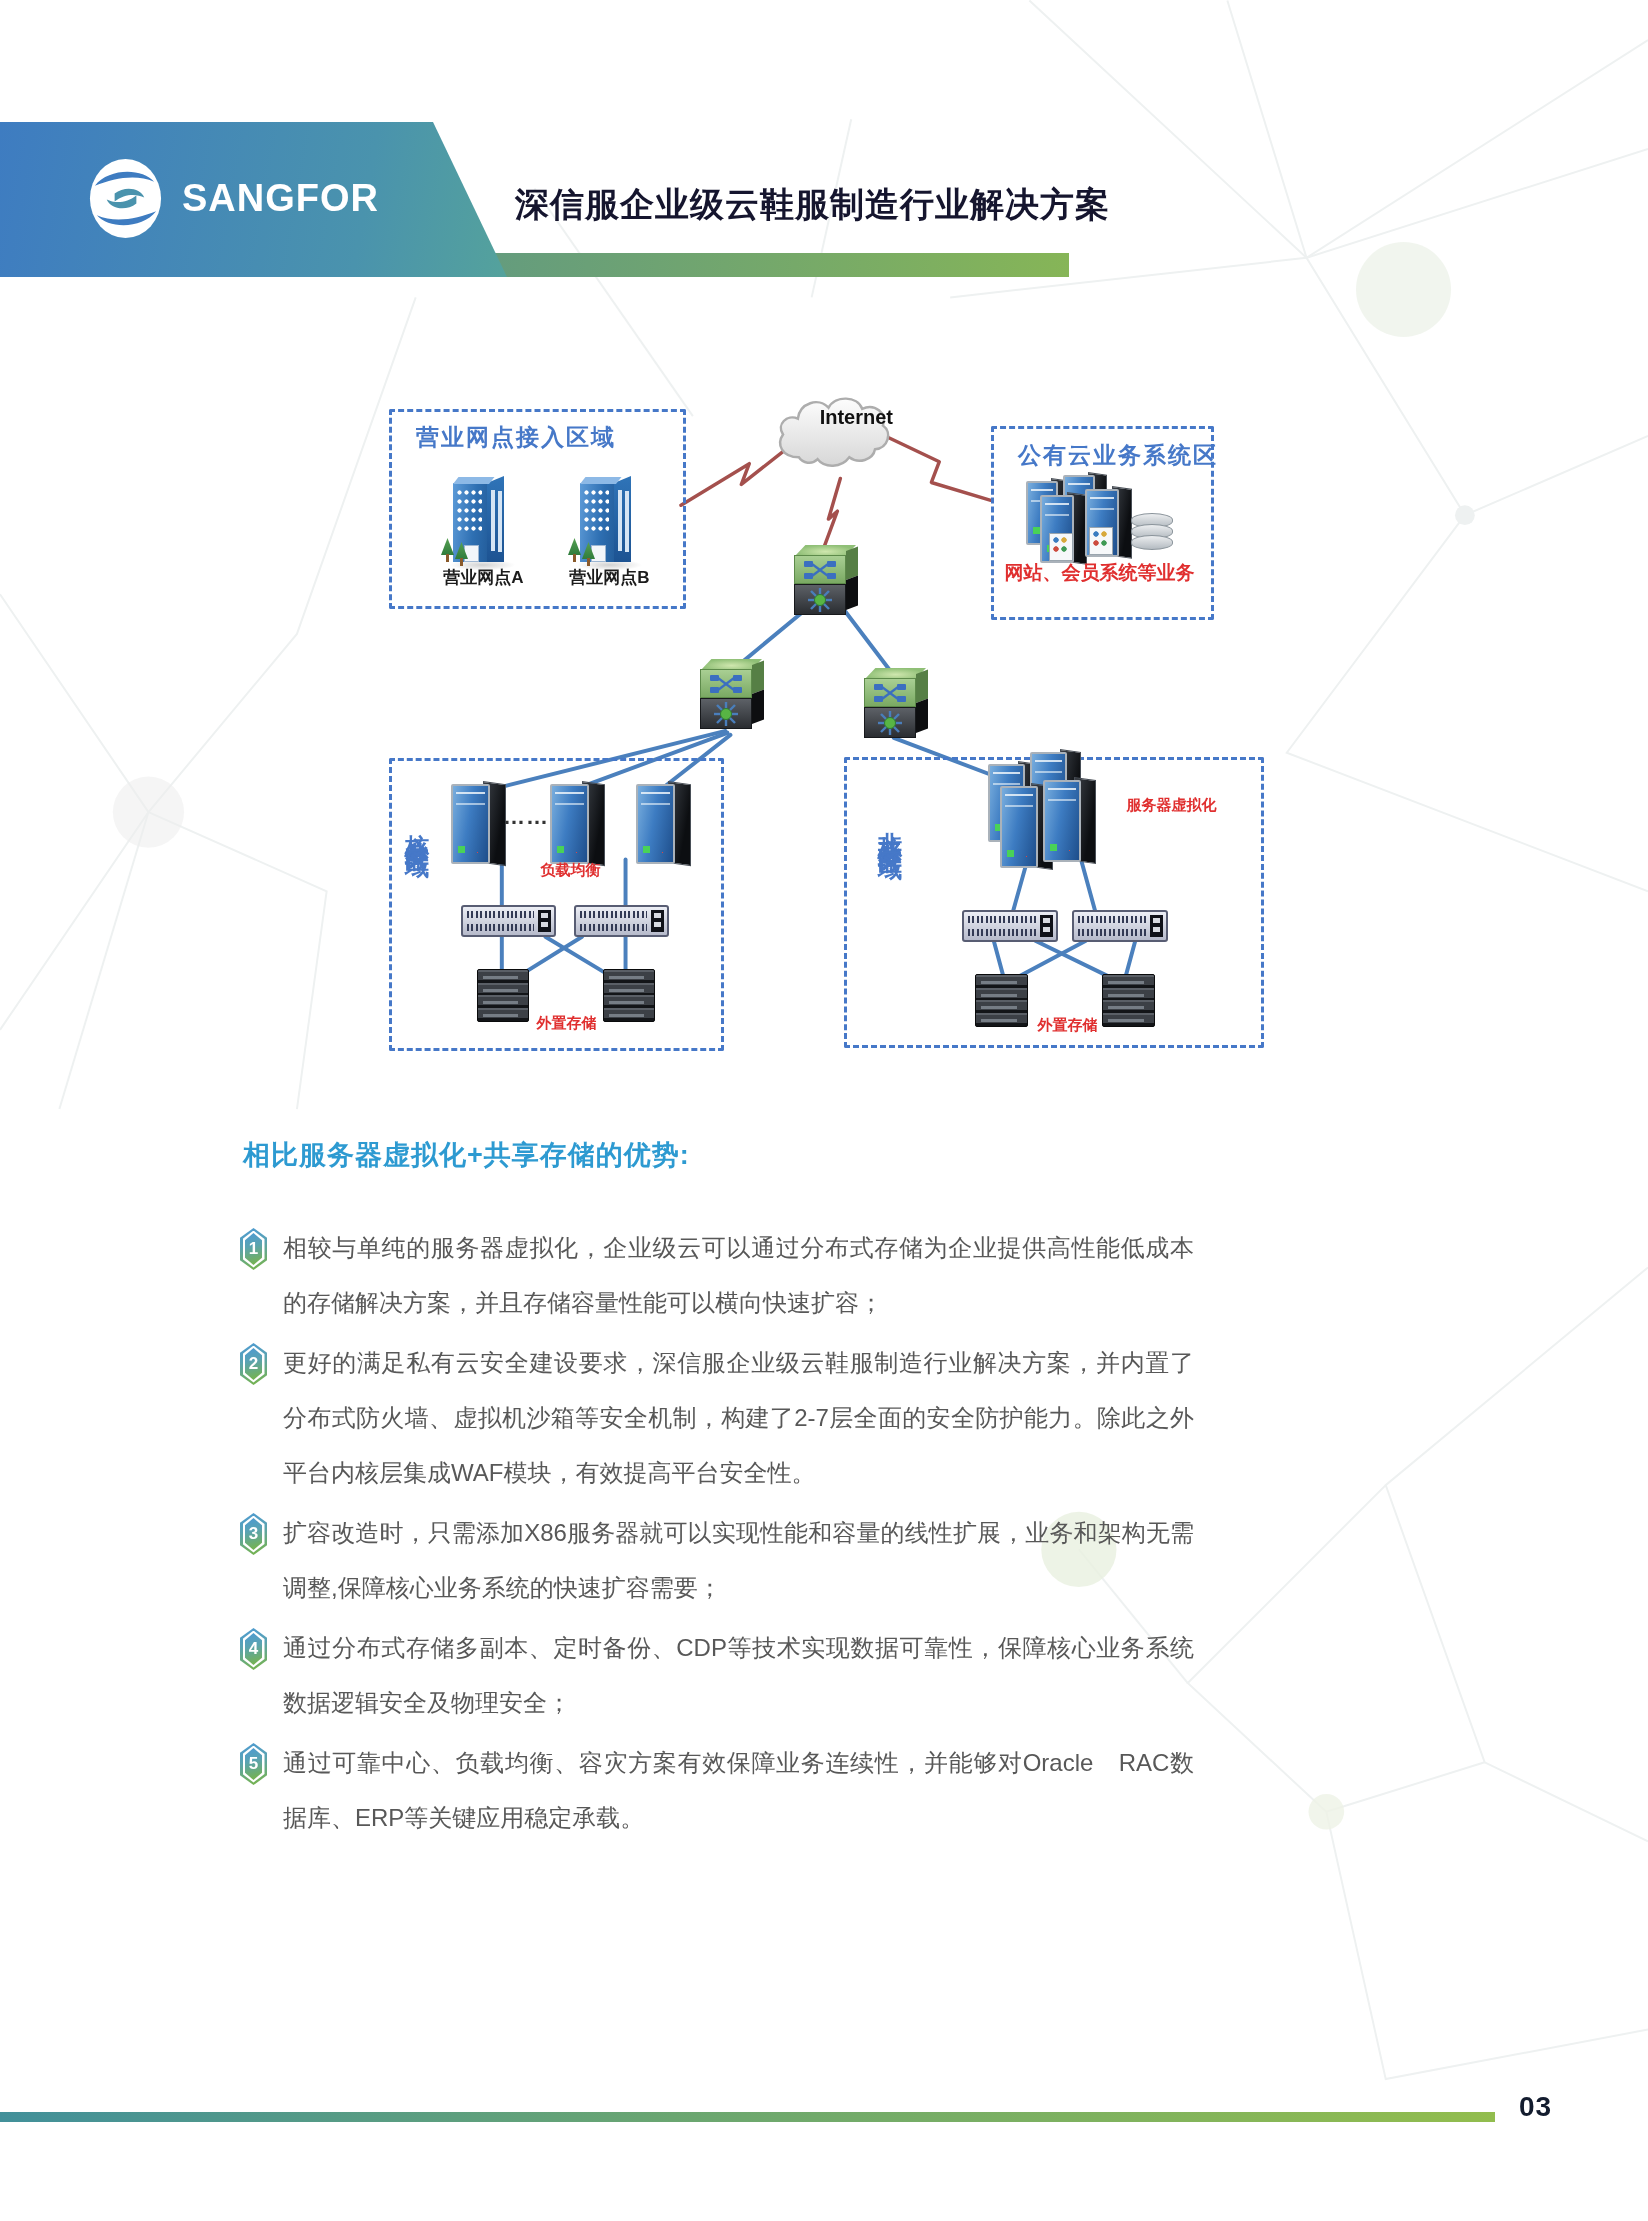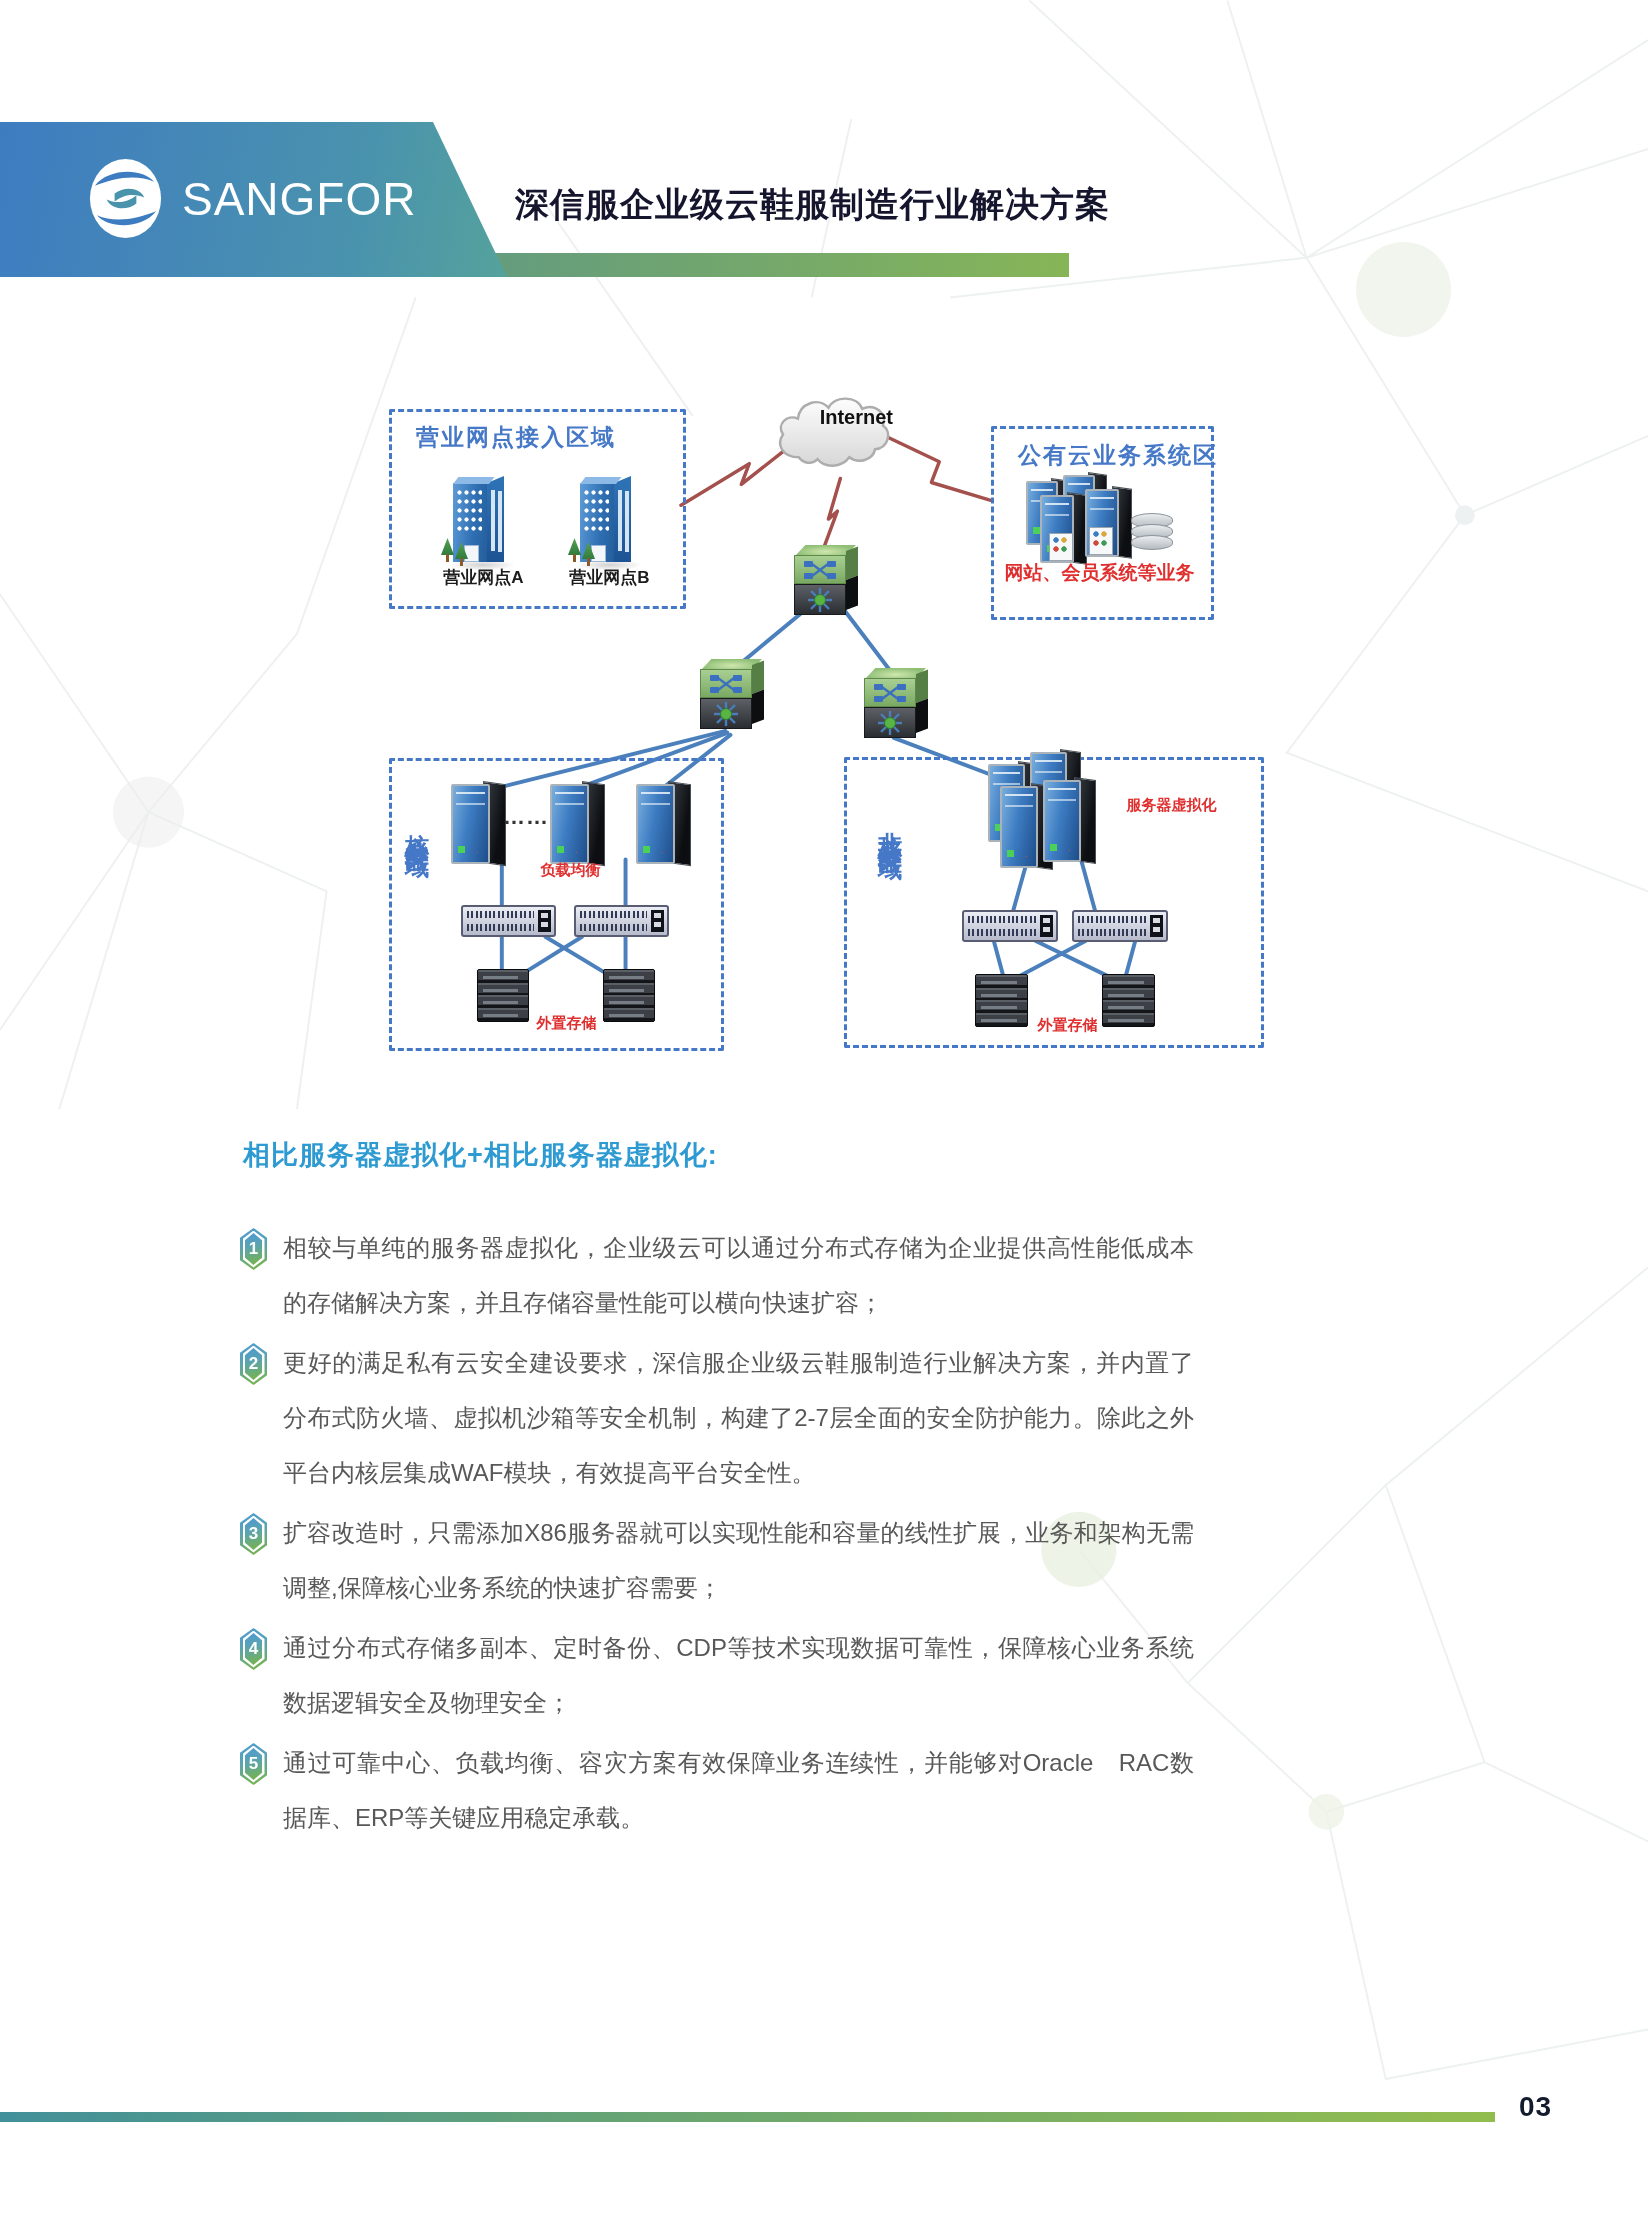--- a/index.html
+++ b/index.html
@@ -5,21 +5,21 @@
   html,body{margin:0;padding:0;background:#fff;}
   .page{position:relative;width:1648px;height:2222px;background:#ffffff;overflow:hidden;
         font-family:"Liberation Sans",sans-serif;}
   
   .decor{position:absolute;inset:0;z-index:0;}
   
   .logo-block{position:absolute;left:0;top:122px;width:515px;height:155px;z-index:3;
     background:linear-gradient(100deg,#3e7cc1 0%,#4a93ad 70%,#55a39b 100%);
     clip-path:polygon(0 0,433px 0,507px 100%,0 100%);}
   .logo-row{position:absolute;left:85px;top:34px;display:flex;align-items:center;gap:16px;}
-  .logo-text{color:#ffffff;font-size:46px;font-weight:normal;letter-spacing:1px;}
+  .logo-text{color:#ffffff;font-size:38px;font-weight:bold;letter-spacing:1px;}
   .header-bar{position:absolute;left:0;top:253px;width:1069px;height:24px;z-index:2;
     background:linear-gradient(90deg,#47879f 0%,#6aa077 55%,#86b557 100%);}
   .page-title{position:absolute;left:515px;top:182px;z-index:3;font-size:34px;font-weight:bold;
     color:#15152e;letter-spacing:1px;}
   
   .zone{position:absolute;border:3px dashed #4678c8;border-radius:2px;z-index:1;background:transparent;}
   .zone-title{position:absolute;color:#4678c8;font-weight:bold;font-size:23px;letter-spacing:2px;z-index:2;}
   .vtitle{position:absolute;color:#4678c8;font-weight:bold;font-size:24px;z-index:2;
     writing-mode:vertical-rl;text-orientation:upright;letter-spacing:4px;}
   .red-label{position:absolute;color:#e02f2f;font-weight:bold;font-size:15px;z-index:4;text-align:center;}
@@ -402,21 +402,21 @@
       <i></i>
     </div>
   <div class="sbar" style="left:1072px;top:910px;width:92px;">
       <i></i>
     </div>
 
   <div class="stg" style="left:975px;top:974px;width:51px;height:51px;"></div>
   <div class="stg" style="left:1102px;top:974px;width:51px;height:51px;"></div>
   <div class="red-label" style="left:1023px;top:1016px;width:89px;">外置存储</div>
 
-  <div class="adv-heading">相比服务器虚拟化+相比服务器虚拟化:</div>
+  <div class="adv-heading">相比服务器虚拟化+共享存储的优势:</div>
 
   <div class="adv-list" id="adv-list">
     <div class="adv-item">
       <div class="badge">
         <div class="b-in">
             <div class="b-core">
           <span class="b-num">1</span>
         </div>
           </div>
       </div>

